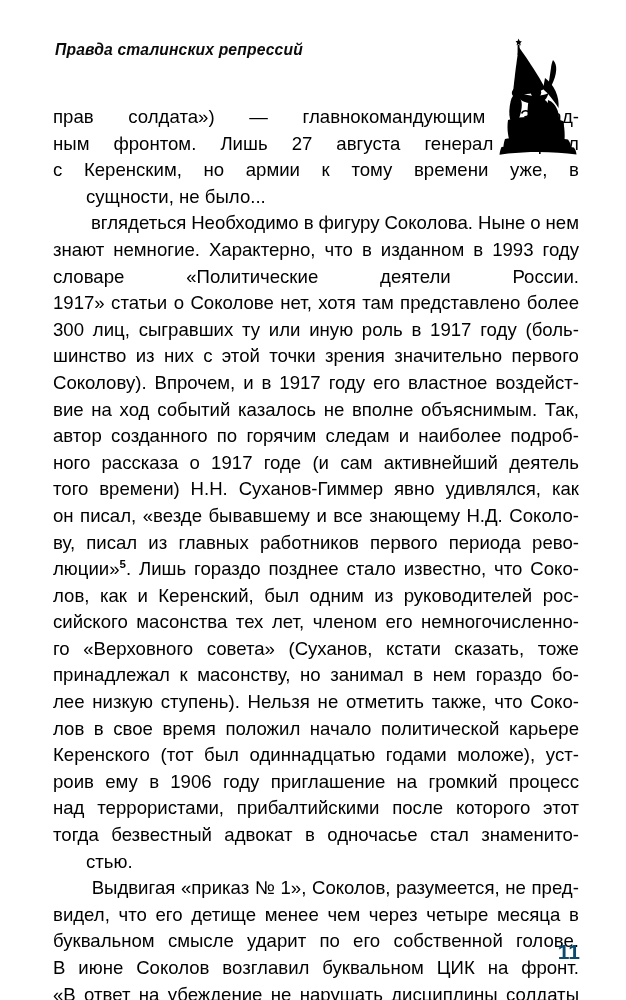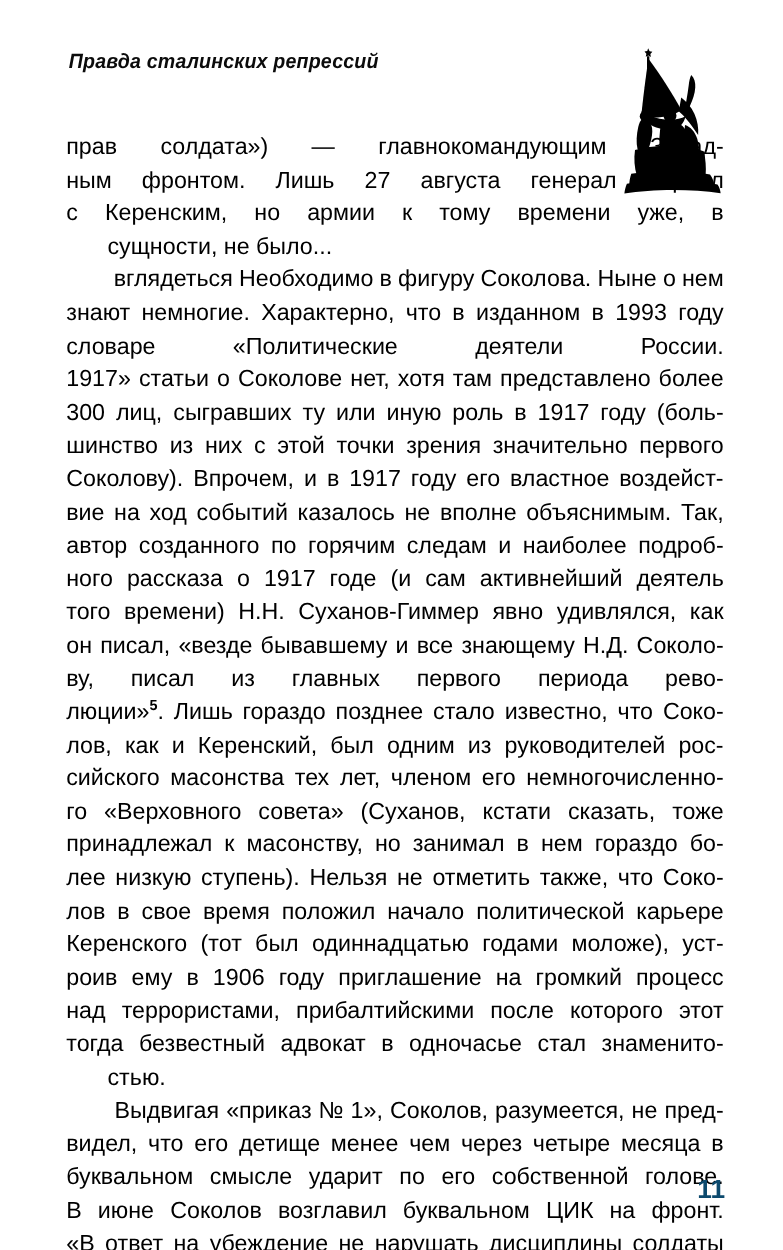--- a/index.html
+++ b/index.html
@@ -160,21 +160,21 @@
           <span class="ln j"><span>словаре</span><span>«Политические</span><span>деятели</span><span>России.</span></span>
           <span class="ln j"><span>1917»</span><span>статьи</span><span>о</span><span>Соколове</span><span>нет,</span><span>хотя</span><span>там</span><span>представлено</span><span>более</span></span>
           <span class="ln j"><span>300</span><span>лиц,</span><span>сыгравших</span><span>ту</span><span>или</span><span>иную</span><span>роль</span><span>в</span><span>1917</span><span>году</span><span>(боль-</span></span>
           <span class="ln j"><span>шинство</span><span>из</span><span>них</span><span>с</span><span>этой</span><span>точки</span><span>зрения</span><span>значительно</span><span>первого</span></span>
           <span class="ln j"><span>Соколову).</span><span>Впрочем,</span><span>и</span><span>в</span><span>1917</span><span>году</span><span>его</span><span>властное</span><span>воздейст-</span></span>
           <span class="ln j"><span>вие</span><span>на</span><span>ход</span><span>событий</span><span>казалось</span><span>не</span><span>вполне</span><span>объяснимым.</span><span>Так,</span></span>
           <span class="ln j"><span>автор</span><span>созданного</span><span>по</span><span>горячим</span><span>следам</span><span>и</span><span>наиболее</span><span>подроб-</span></span>
           <span class="ln j"><span>ного</span><span>рассказа</span><span>о</span><span>1917</span><span>годе</span><span>(и</span><span>сам</span><span>активнейший</span><span>деятель</span></span>
           <span class="ln j"><span>того</span><span>времени)</span><span>Н.Н.</span><span>Суханов-Гиммер</span><span>явно</span><span>удивлялся,</span><span>как</span></span>
           <span class="ln j"><span>он</span><span>писал,</span><span>«везде</span><span>бывавшему</span><span>и</span><span>все</span><span>знающему</span><span>Н.Д.</span><span>Соколо-</span></span>
-          <span class="ln j"><span>ву,</span><span>писал</span><span>из</span><span>главных</span><span>первого</span><span>периода</span><span>рево-</span></span>
+          <span class="ln j"><span>ву,</span><span>писал</span><span>из</span><span>главных</span><span>работников</span><span>первого</span><span>периода</span><span>рево-</span></span>
           <span class="ln j"><span>люции»<sup class="fn">5</sup>.</span><span>Лишь</span><span>гораздо</span><span>позднее</span><span>стало</span><span>известно,</span><span>что</span><span>Соко-</span></span>
           <span class="ln j"><span>лов,</span><span>как</span><span>и</span><span>Керенский,</span><span>был</span><span>одним</span><span>из</span><span>руководителей</span><span>рос-</span></span>
           <span class="ln j"><span>сийского</span><span>масонства</span><span>тех</span><span>лет,</span><span>членом</span><span>его</span><span>немногочисленно-</span></span>
           <span class="ln j"><span>го</span><span>«Верховного</span><span>совета»</span><span>(Суханов,</span><span>кстати</span><span>сказать,</span><span>тоже</span></span>
           <span class="ln j"><span>принадлежал</span><span>к</span><span>масонству,</span><span>но</span><span>занимал</span><span>в</span><span>нем</span><span>гораздо</span><span>бо-</span></span>
           <span class="ln j"><span>лее</span><span>низкую</span><span>ступень).</span><span>Нельзя</span><span>не</span><span>отметить</span><span>также,</span><span>что</span><span>Соко-</span></span>
           <span class="ln j"><span>лов</span><span>в</span><span>свое</span><span>время</span><span>положил</span><span>начало</span><span>политической</span><span>карьере</span></span>
           <span class="ln j"><span>Керенского</span><span>(тот</span><span>был</span><span>одиннадцатью</span><span>годами</span><span>моложе),</span><span>уст-</span></span>
           <span class="ln j"><span>роив</span><span>ему</span><span>в</span><span>1906</span><span>году</span><span>приглашение</span><span>на</span><span>громкий</span><span>процесс</span></span>
           <span class="ln j"><span>над</span><span>террористами,</span><span>прибалтийскими</span><span>после</span><span>которого</span><span>этот</span></span>

